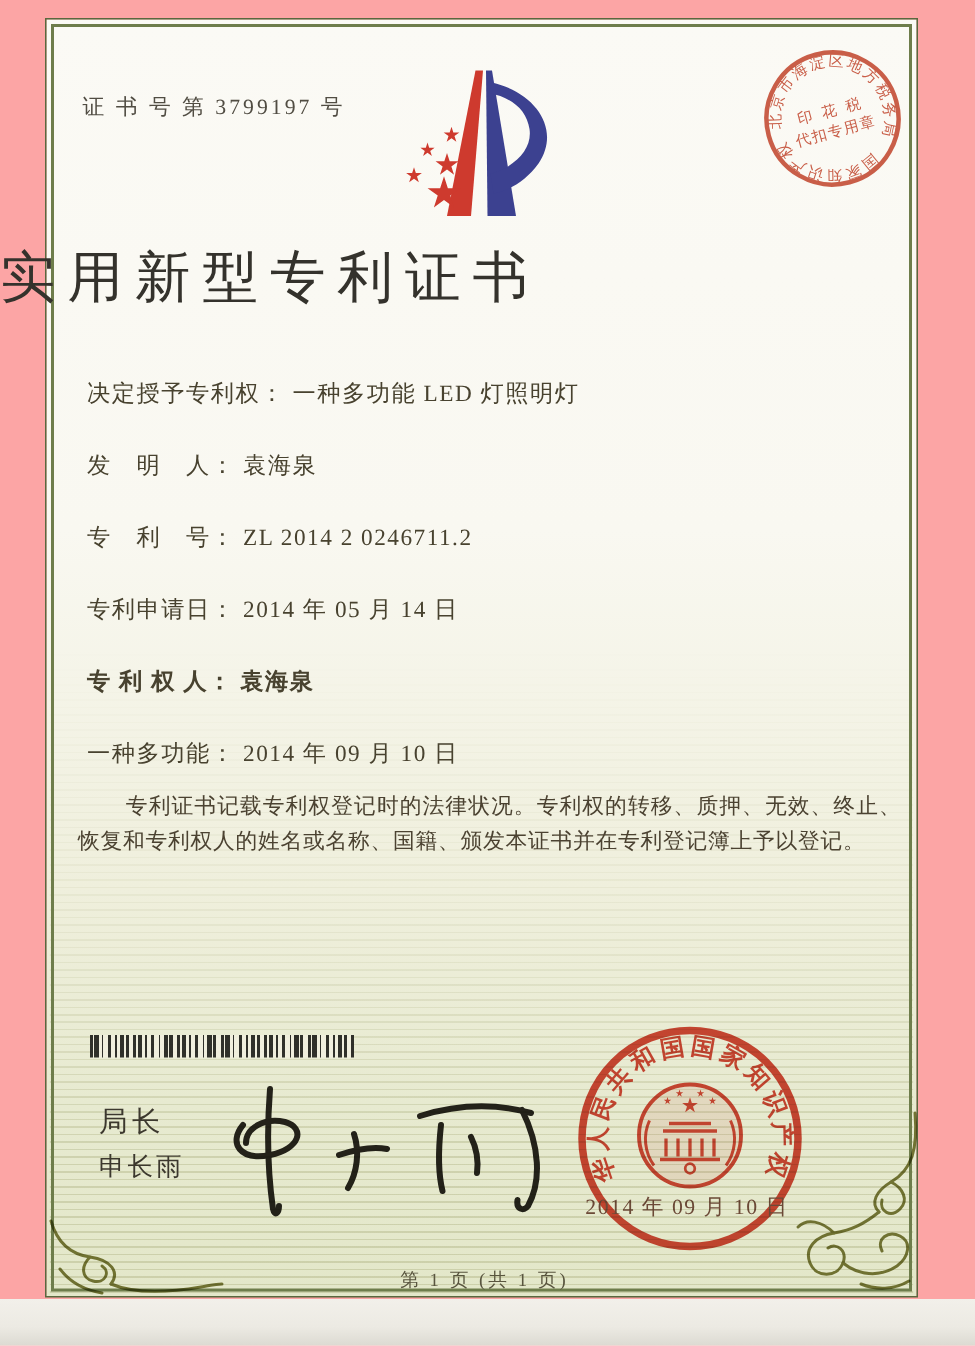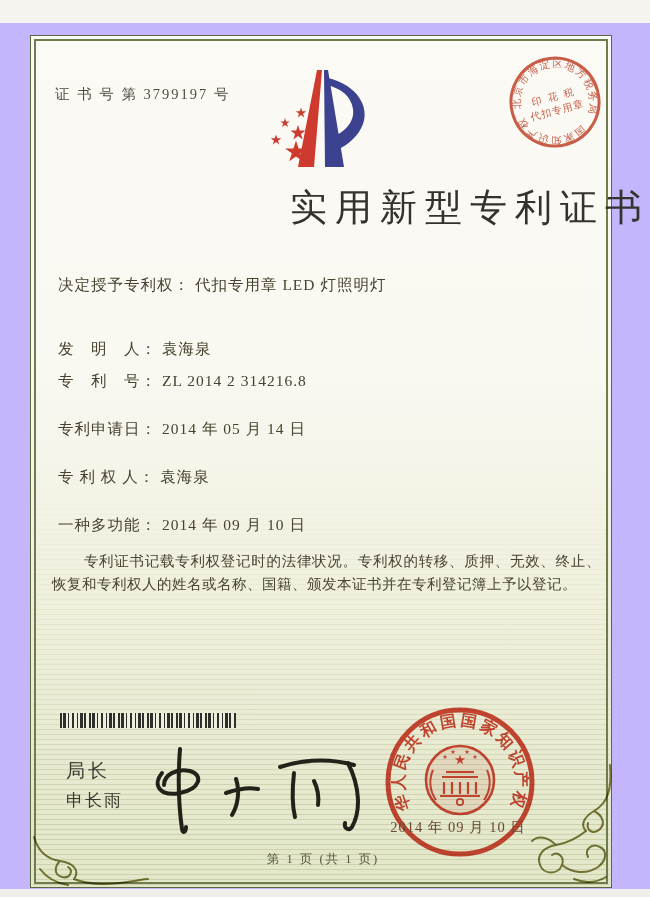--- a/index.html
+++ b/index.html
@@ -3,21 +3,21 @@
 <meta charset="utf-8">
 <style>
   * { margin:0; padding:0; box-sizing:border-box; }
   html,body { width:650px; height:897px; }
   body {
     font-family: "Liberation Serif", "DejaVu Serif", serif;
     background:#f6f4ef;
     position:relative;
     overflow:hidden;
   }
-  .page { position:absolute; inset:0; background:#c4b5fd;margin-top:23px; }
+  .page { position:absolute; inset:0; background:#fca5a5; }
 
   
   .photo-bottom{ position:absolute; left:0; right:0; top:866px; height:31px;
     background:linear-gradient(180deg,#f2f0ea 0%, #eceae3 60%, #dcdad2 100%); }
 
   
   .cert-bg{ position:absolute; left:31px; top:13px; width:580px; height:851px;
     background:linear-gradient(180deg, #fbfaf5 0%, #f9f8f1 40%, #efefdc 68%, #e7ead0 85%, #e3e7c9 100%); }
   .guilloche{ position:absolute; left:33px; top:430px; width:576px; height:432px;
     background:repeating-linear-gradient(0deg, rgba(146,150,92,0.28) 0 1px, rgba(0,0,0,0) 1px 5px);
@@ -27,49 +27,49 @@
 
   
   .frame-outer{ position:absolute; left:30px; top:12px; width:582px; height:853px;
     border:1px solid #59683e; }
   .frame-inner{ position:absolute; left:3px; top:3px; right:3px; bottom:3px;
     border:2px solid #6e7d4b; }
 
   .cert-number{ position:absolute; left:55px; top:62px; font-size:14.5px;
     letter-spacing:2px; color:#514d43; }
 
-  .title{ position:absolute; left:0; top:160px; width:650px; text-align:right;
+  .title{ position:absolute; left:0; top:160px; width:650px; text-align:left;
     font-size:37px; letter-spacing:8px; color:#34322c; font-weight:500; }
 
   .field-row{ position:absolute; left:58px; font-size:15.5px; color:#48422f;
     letter-spacing:1px; white-space:nowrap; }
   .field-row .lbl{ margin-right:5px; }
-  .f0{ top:252px; } .f1{ top:316px; } .f2{ top:348px; }
-  .f3{ top:396px; } .f4{ top:444px; } .f5{ top:492px; }
+  .f0{ top:252px; } .f1{ top:300px; } .f2{ top:348px; }
+  .f3{ top:396px; } .f4{ top:444px;font-weight:bold; } .f5{ top:492px; }
 
   .paragraphs{ position:absolute; left:52px; top:527px; width:549px;
     font-size:14.5px; line-height:22.6px; color:#4b4231; text-align:justify; }
   .paragraphs p{ text-indent:2.2em; letter-spacing:0.5px; }
 
   .barcode{ position:absolute; left:60px; top:690px; width:176px; height:15px;
     background:repeating-linear-gradient(90deg,
       #20201c 0 2px, #f1efdf 2px 3px, #20201c 3px 6px, #f1efdf 6px 8px,
       #20201c 8px 9px,  #f1efdf 9px 12px, #20201c 12px 14px, #f1efdf 14px 17px,
       #20201c 17px 18px, #f1efdf 18px 20px, #20201c 20px 23px, #f1efdf 23px 24px,
       #20201c 24px 26px, #f1efdf 26px 29px);
     opacity:.92; }
 
   .sig-title{ position:absolute; left:66px; top:735px; font-size:19px; color:#3c382e; letter-spacing:3px; }
   .sig-name{ position:absolute; left:66px; top:766px; font-size:17px; color:#3c382e; letter-spacing:2px; }
   .signature-svg{ position:absolute; left:128px; top:712px; mix-blend-mode:multiply; }
 
   .tax-seal{ position:absolute; left:496px; top:20px; mix-blend-mode:multiply; opacity:.88; }
   .office-seal{ position:absolute; left:363px; top:664px; mix-blend-mode:multiply; opacity:.93; }
 
-  .footer{ position:absolute; left:0; top:828px; width:646px; text-align:center;
+  .footer{ position:absolute; left:0; top:845px; width:646px; text-align:center;
     font-size:12.5px; letter-spacing:2px; color:#59553f; }
 
   .flourish{ position:absolute; mix-blend-mode:multiply; }
   .fl-br{ left:528px; top:736px; }
   .fl-bl{ left:30px; top:812px; }
 
   .logo{ position:absolute; left:255px; top:40px; }
 </style>
 </head>
 <body>
@@ -109,27 +109,27 @@
         <textPath href="#taxring" startOffset="1%">北京市海淀区地方税务局　国家知识产权局</textPath>
       </text>
       <text x="0" y="-2" text-anchor="middle" font-size="10" fill="#c64a32" letter-spacing="2" font-family="Liberation Serif, DejaVu Serif, serif">印 花 税</text>
       <text x="0" y="12" text-anchor="middle" font-size="10" fill="#c64a32" letter-spacing="1" font-family="Liberation Serif, DejaVu Serif, serif">代扣专用章</text>
     </g>
   </svg>
 
   <div class="title">实用新型专利证书</div>
 
   <div class="field-row f0">
-    <span class="lbl">决定授予专利权：</span><span>代扣专用章 LED 灯照明灯</span>
+    <span class="lbl">决定授予专利权：</span><span>一种多功能 LED 灯照明灯</span>
   </div>
   <div class="field-row f1">
     <span class="lbl">发　明　人：</span><span>袁海泉</span>
   </div>
   <div class="field-row f2">
-    <span class="lbl">专　利　号：</span><span>ZL 2014 2 314216.8</span>
+    <span class="lbl">专　利　号：</span><span>ZL 2014 2 0246711.2</span>
   </div>
   <div class="field-row f3">
     <span class="lbl">专利申请日：</span><span>2014 年 05 月 14 日</span>
   </div>
   <div class="field-row f4">
     <span class="lbl">专 利 权 人：</span><span>袁海泉</span>
   </div>
   <div class="field-row f5">
     <span class="lbl">一种多功能：</span><span>2014 年 09 月 10 日</span>
   </div>

